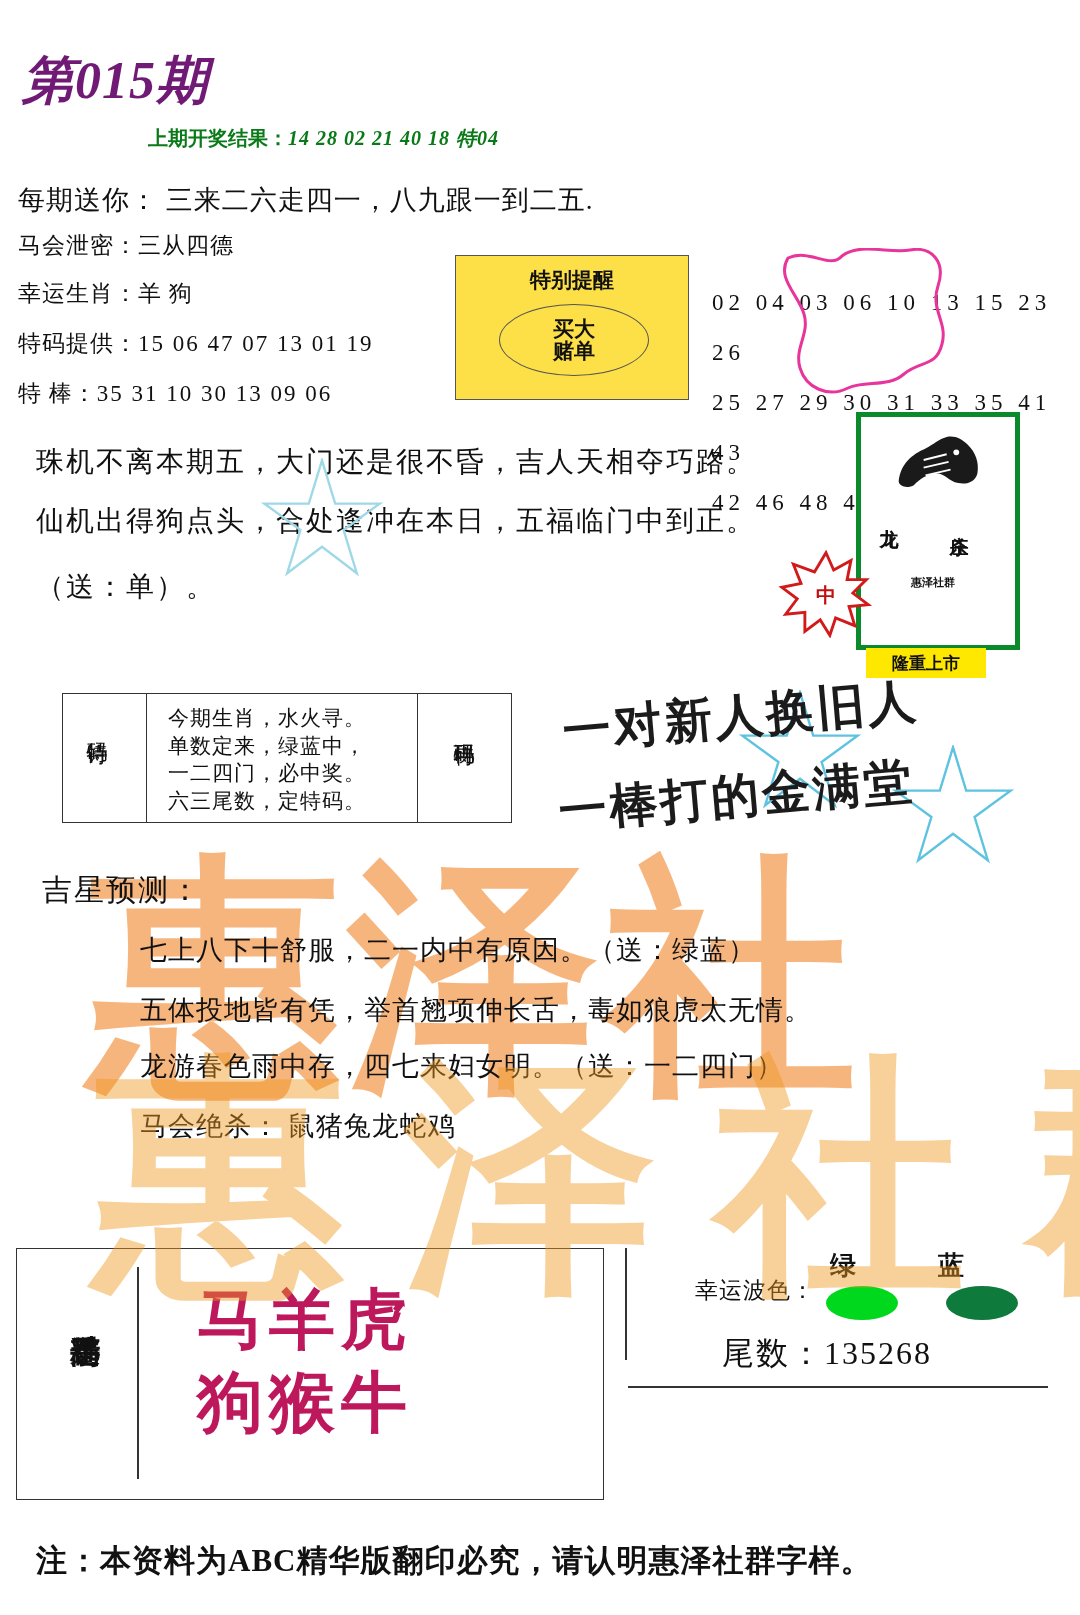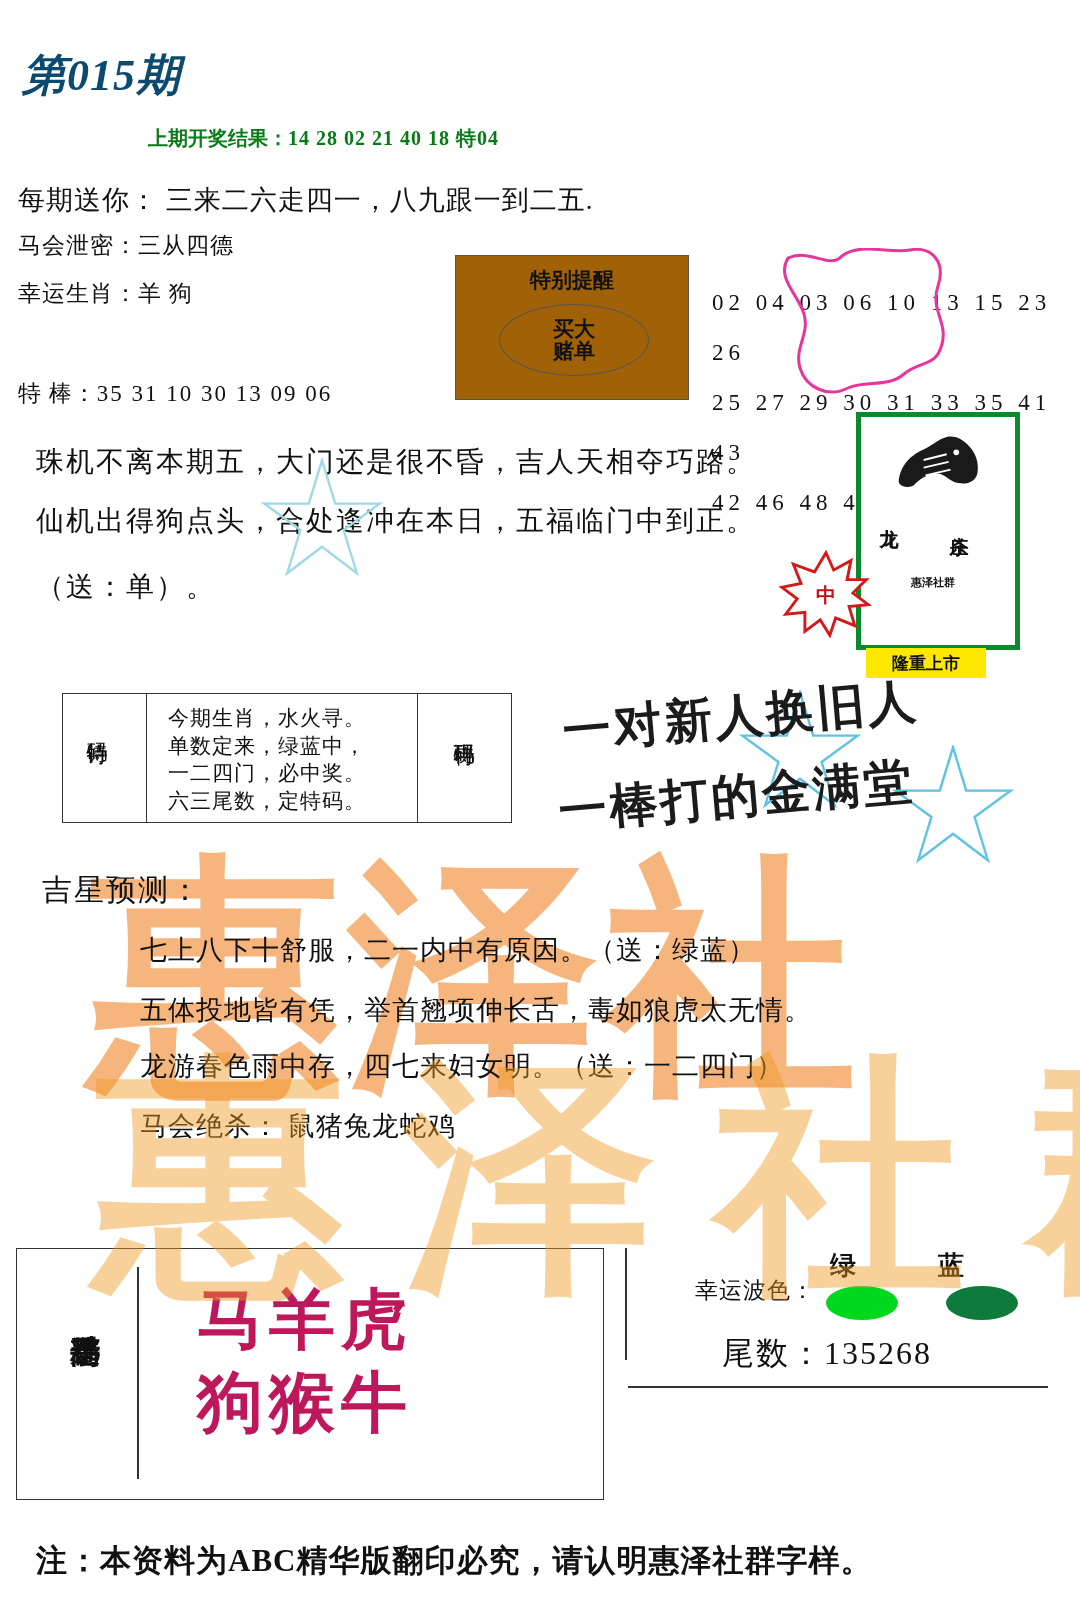--- a/index.html
+++ b/index.html
@@ -9,48 +9,48 @@
     font-family:"Liberation Serif", "DejaVu Serif", serif;
     position:relative;
     overflow:hidden;
     color:#111;
   }
   .page { position:relative; width:1080px; height:1615px; }
 
   
   .issue {
     position:absolute; left:22px; top:46px;
-    font-size:44px; font-weight:bold; font-style:italic;
-    color:#0c4a6e; letter-spacing:1px;
+    font-size:52px; font-weight:bold; font-style:italic;
+    color:#701a75; letter-spacing:1px;
   }
   .last-draw {
     position:absolute; left:148px; top:125px;
     font-size:20px; color:#0a7a18; font-weight:bold;
   }
   .last-draw .nums {
-    letter-spacing:1px;
+    font-style:italic; letter-spacing:1px;
   }
 
   
   .line-send {
     position:absolute; left:18px; top:182px;
     font-size:27px; letter-spacing:1px;
   }
   .info-row { position:absolute; font-size:23px; letter-spacing:1px; }
   .r1 { left:18px; top:230px; }
   .r2 { left:18px; top:278px; }
   .r3 { left:18px; top:328px; }
   .r4 { left:18px; top:378px; }
   .mono-nums { letter-spacing:2px; }
 
   
   .remind-box {
     position:absolute; left:455px; top:255px;
     width:232px; height:143px;
-    border:1px solid #555; background:#a16207;
+    border:1px solid #555; background:#fde047;
   }
   .remind-title {
     position:absolute; left:0; top:10px; width:232px;
     text-align:center; font-size:21px; font-weight:bold;
   }
   .remind-oval {
     position:absolute; left:43px; top:48px;
     width:148px; height:70px;
     border:1px solid #555; border-radius:50%;
     display:flex; flex-direction:column; align-items:center; justify-content:center;
@@ -241,20 +241,23 @@
     <span>上期开奖结果：</span><span class="nums">14 28 02 21 40 18 特04</span>
   </div>
 
   <div class="line-send">每期送你：  三来二六走四一，八九跟一到二五.</div>
 
   <div class="info-row r1">
     <span>马会泄密：</span><span>三从四德</span>
   </div>
   <div class="info-row r2">
     <span>幸运生肖：</span><span>羊  狗</span>
+  </div>
+  <div class="info-row r3">
+    <span>特码提供：</span><span class="mono-nums">15 06 47 07 13 01 19</span>
   </div>
   <div class="info-row r4">
     <span>特    棒：</span><span class="mono-nums">35 31 10 30 13 09 06</span>
   </div>
 
   <div class="remind-box">
     <div class="remind-title">特别提醒</div>
     <div class="remind-oval">
       <span>买大</span>
       <span>赌单</span>

